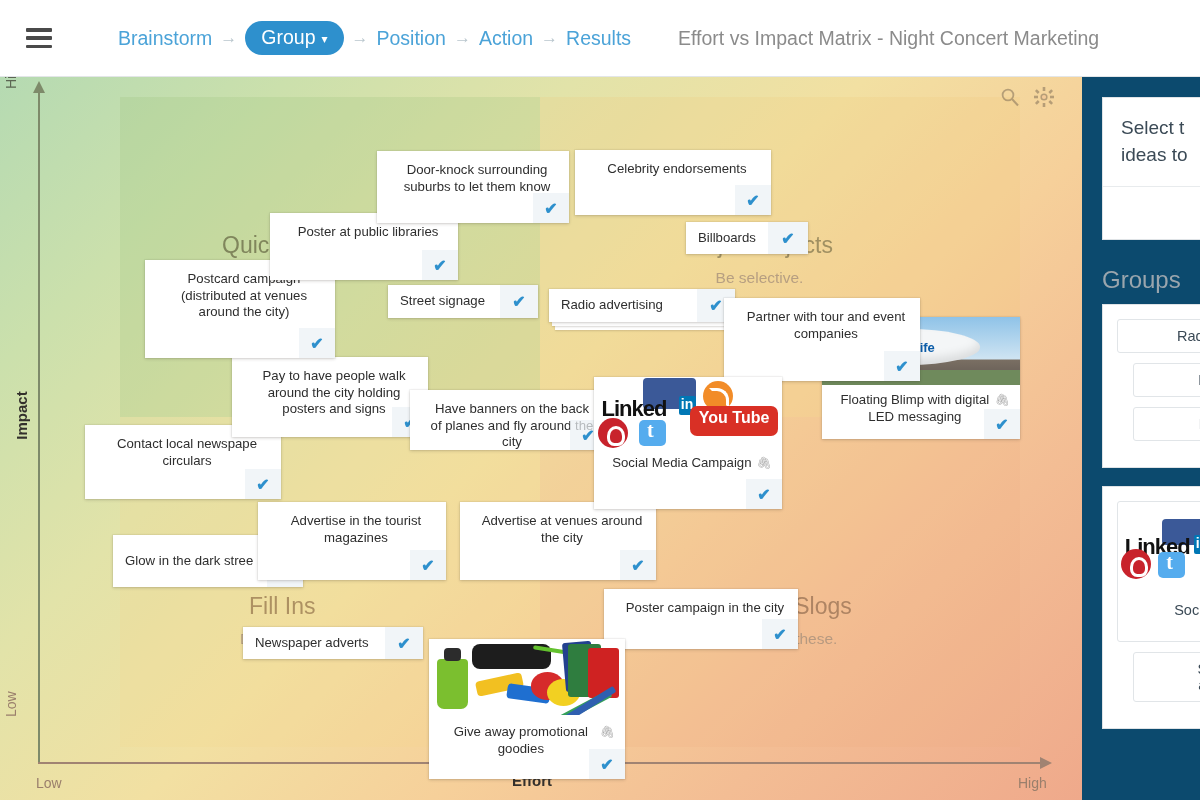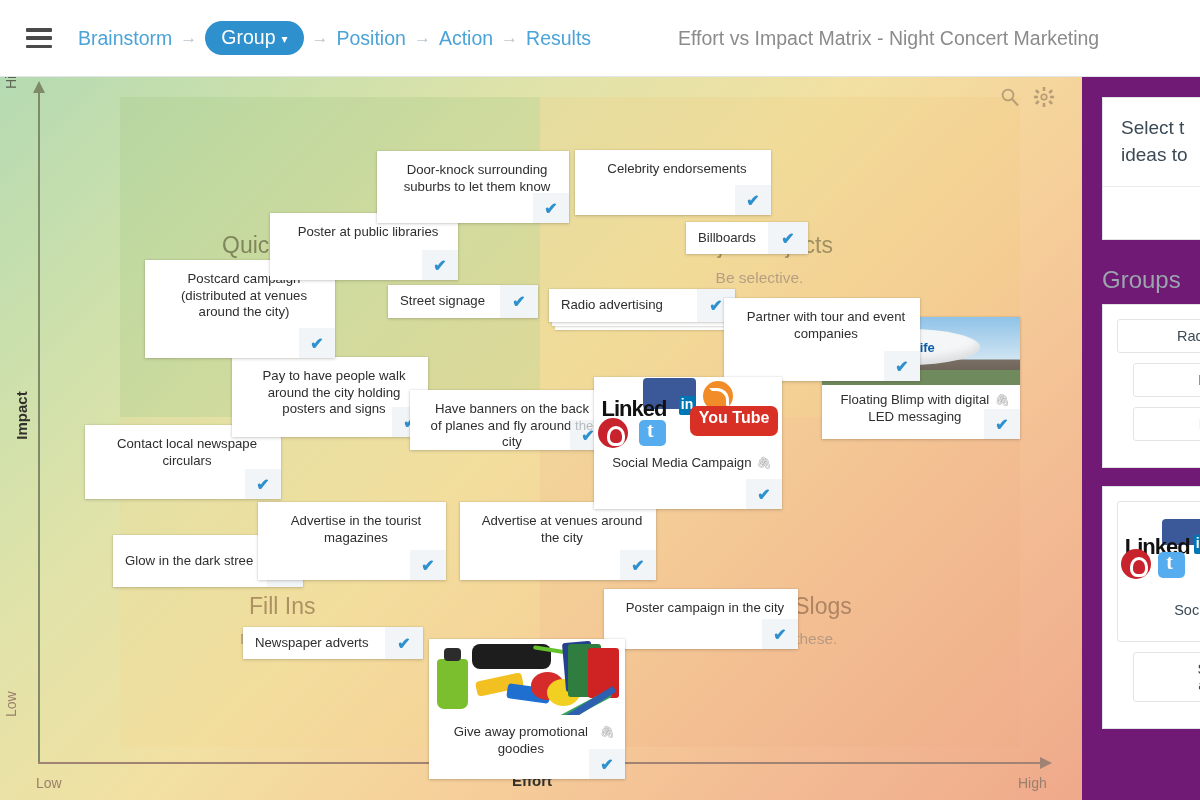--- a/index.html
+++ b/index.html
@@ -19,21 +19,21 @@
     display: flex; align-items: center;
   }
   .hamburger {
     margin-left: 26px; width: 26px; height: 20px;
     display: flex; flex-direction: column; justify-content: space-between;
     cursor: pointer;
   }
   .hamburger i { display: block; height: 3.5px; background: #4a4a4a; border-radius: 1px; }
 
   .breadcrumb {
-    margin-left: 26px;
+    margin-left: 66px;
     display: flex; align-items: center;
     font-size: 19.5px; color: #4a9fd4;
     white-space: nowrap;
   }
   .bc-step { color: #4ba3d8; cursor: pointer; }
   .bc-arrow { color: #b9c6cd; margin: 0 8px; font-size: 17px; }
   .bc-pill {
     background: #2e90cd; color: #fff;
     border-radius: 18px; padding: 5px 16px 6px 16px;
     display: inline-flex; align-items: center; gap: 6px;
@@ -203,21 +203,21 @@
   .goodies-img .g7 { position:absolute; right:12%; top:6%; width:17%; height:70%; background:#2f7d3f; border-radius:3px;}
   .goodies-img .g8 { position:absolute; right:3%; top:12%; width:16%; height:66%; background:#cf2222; border-radius:3px;}
   .goodies-img .g9 { position:absolute; right:16%; top:4%; width:15%; height:64%; background:#23418f; border-radius:3px; transform:rotate(-5deg);}
   .goodies-img .pen{ position:absolute; right:6%; bottom:4%; width:32%; height:10%; background:#35a15a; border-radius:2px; transform:rotate(-28deg);}
   .goodies-img .pen2{position:absolute; right:3%; bottom:10%; width:30%; height:9%; background:#2f5fb0; border-radius:2px; transform:rotate(-32deg);}
 
   
   .sidebar {
     position: absolute; left: 1082px; top: 77px;
     width: 118px; height: 723px;
-    background: #701a75;
+    background: #0c4a6e;
     overflow: hidden;
   }
   .sb-panel {
     background: #fff; border: 1px solid #dfe3e6;
     margin: 20px 0 0 20px; width: 200px;
   }
   .sb-panel .head {
     padding: 16px 18px 18px 18px;
     font-size: 19px; line-height: 27px; color: #3b4a56;
     border-bottom: 1px solid #e8ebed;

